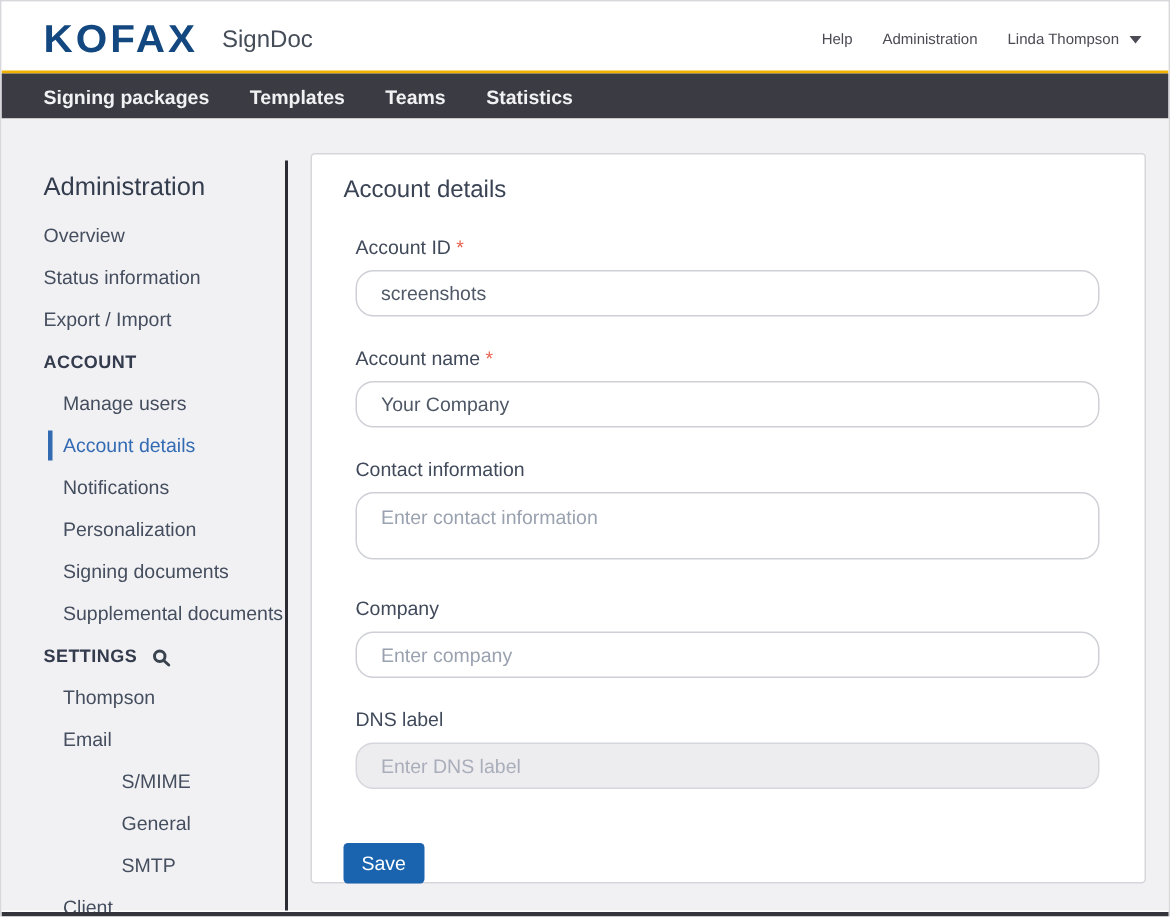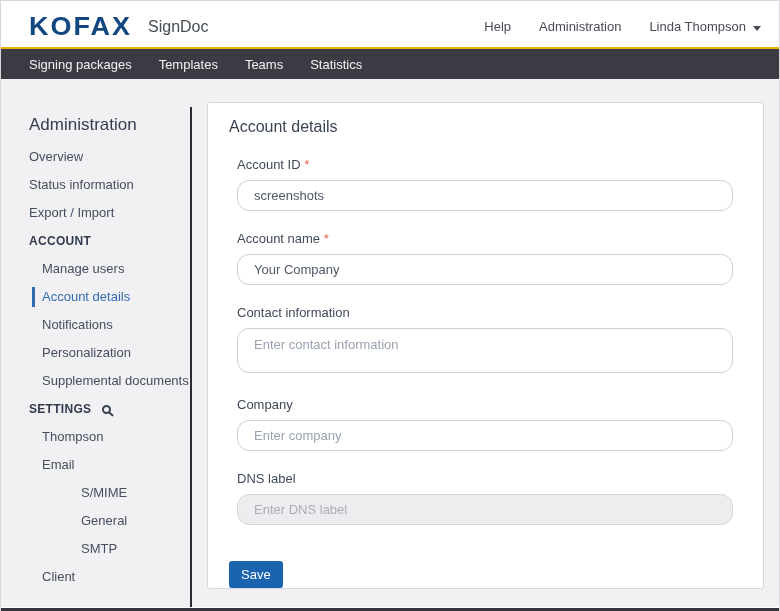--- a/index.html
+++ b/index.html
@@ -10,28 +10,28 @@
   html,body{width:780px;height:611px;background:#fff;overflow:hidden}
   body{font-family:"Liberation Sans",sans-serif;color:#47505f;position:relative;
        border:1px solid #d8d8dc;border-bottom:none}
 
   
   .header{height:48px;display:flex;align-items:center;padding:4px 18px 0 28px;
           background:#fff;border-bottom:2px solid var(--gold)}
   .logo{font-weight:bold;font-size:27px;letter-spacing:2px;color:var(--brand);
         transform:scaleY(.96);cursor:pointer}
   .product{font-size:16px;color:#444c58;margin-left:16px;position:relative;top:1px}
-  .header-links{margin-left:auto;display:flex;align-items:center;gap:28px;font-size:13px;color:#4b4b55}
+  .header-links{margin-left:auto;display:flex;align-items:center;gap:20px;font-size:10px;color:#4b4b55}
   .header-links .hlink{cursor:pointer}
   .caret{display:inline-block;width:0;height:0;border-left:4px solid transparent;
          border-right:4px solid transparent;border-top:5px solid #4b4b55;margin-left:7px}
 
   
   .navbar{height:30px;background:var(--navbar);display:flex;align-items:center;padding-left:28px}
-  .nav-item{color:#f2f2f4;font-size:13px;font-weight:400;margin-right:27px;cursor:pointer;text-decoration:none}
+  .nav-item{color:#f2f2f4;font-size:13px;font-weight:700;margin-right:27px;cursor:pointer;text-decoration:none}
 
   
   .content{display:flex;background:var(--pagebg);height:528px}
 
   .sidebar{width:189px;padding-top:36px;flex:none}
   .sb-title{font-size:17px;color:#343d4e;margin:0 0 8px 28px;font-weight:400}
   .sb-item{height:28px;line-height:28px;font-size:13px;color:#454e5e;cursor:pointer;
            white-space:nowrap;position:relative;padding-left:28px}
   .sb-item.lvl1{padding-left:41px}
   .sb-item.lvl2{padding-left:80px}
@@ -90,20 +90,21 @@
     <h2 class="sb-title">Administration</h2>
     <div>
         <div class="sb-item lvl0"><span>Overview</span></div>
         <div class="sb-item lvl0"><span>Status information</span></div>
         <div class="sb-item lvl0"><span>Export / Import</span></div>
         <div class="sb-item lvl0 section"><span>ACCOUNT</span></div>
         <div class="sb-item lvl1"><span>Manage users</span></div>
         <div class="sb-item lvl1 active"><span>Account details</span></div>
         <div class="sb-item lvl1"><span>Notifications</span></div>
         <div class="sb-item lvl1"><span>Personalization</span></div>
+        <div class="sb-item lvl1"><span>Signing documents</span></div>
         <div class="sb-item lvl1"><span>Supplemental documents</span></div>
         <div class="sb-item lvl0 section"><span>SETTINGS</span><span class="search-icon"></span></div>
         <div class="sb-item lvl1"><span>Thompson</span></div>
         <div class="sb-item lvl1"><span>Email</span></div>
         <div class="sb-item lvl2"><span>S/MIME</span></div>
         <div class="sb-item lvl2"><span>General</span></div>
         <div class="sb-item lvl2"><span>SMTP</span></div>
         <div class="sb-item lvl1"><span>Client</span></div>
       </div>
   </aside>

